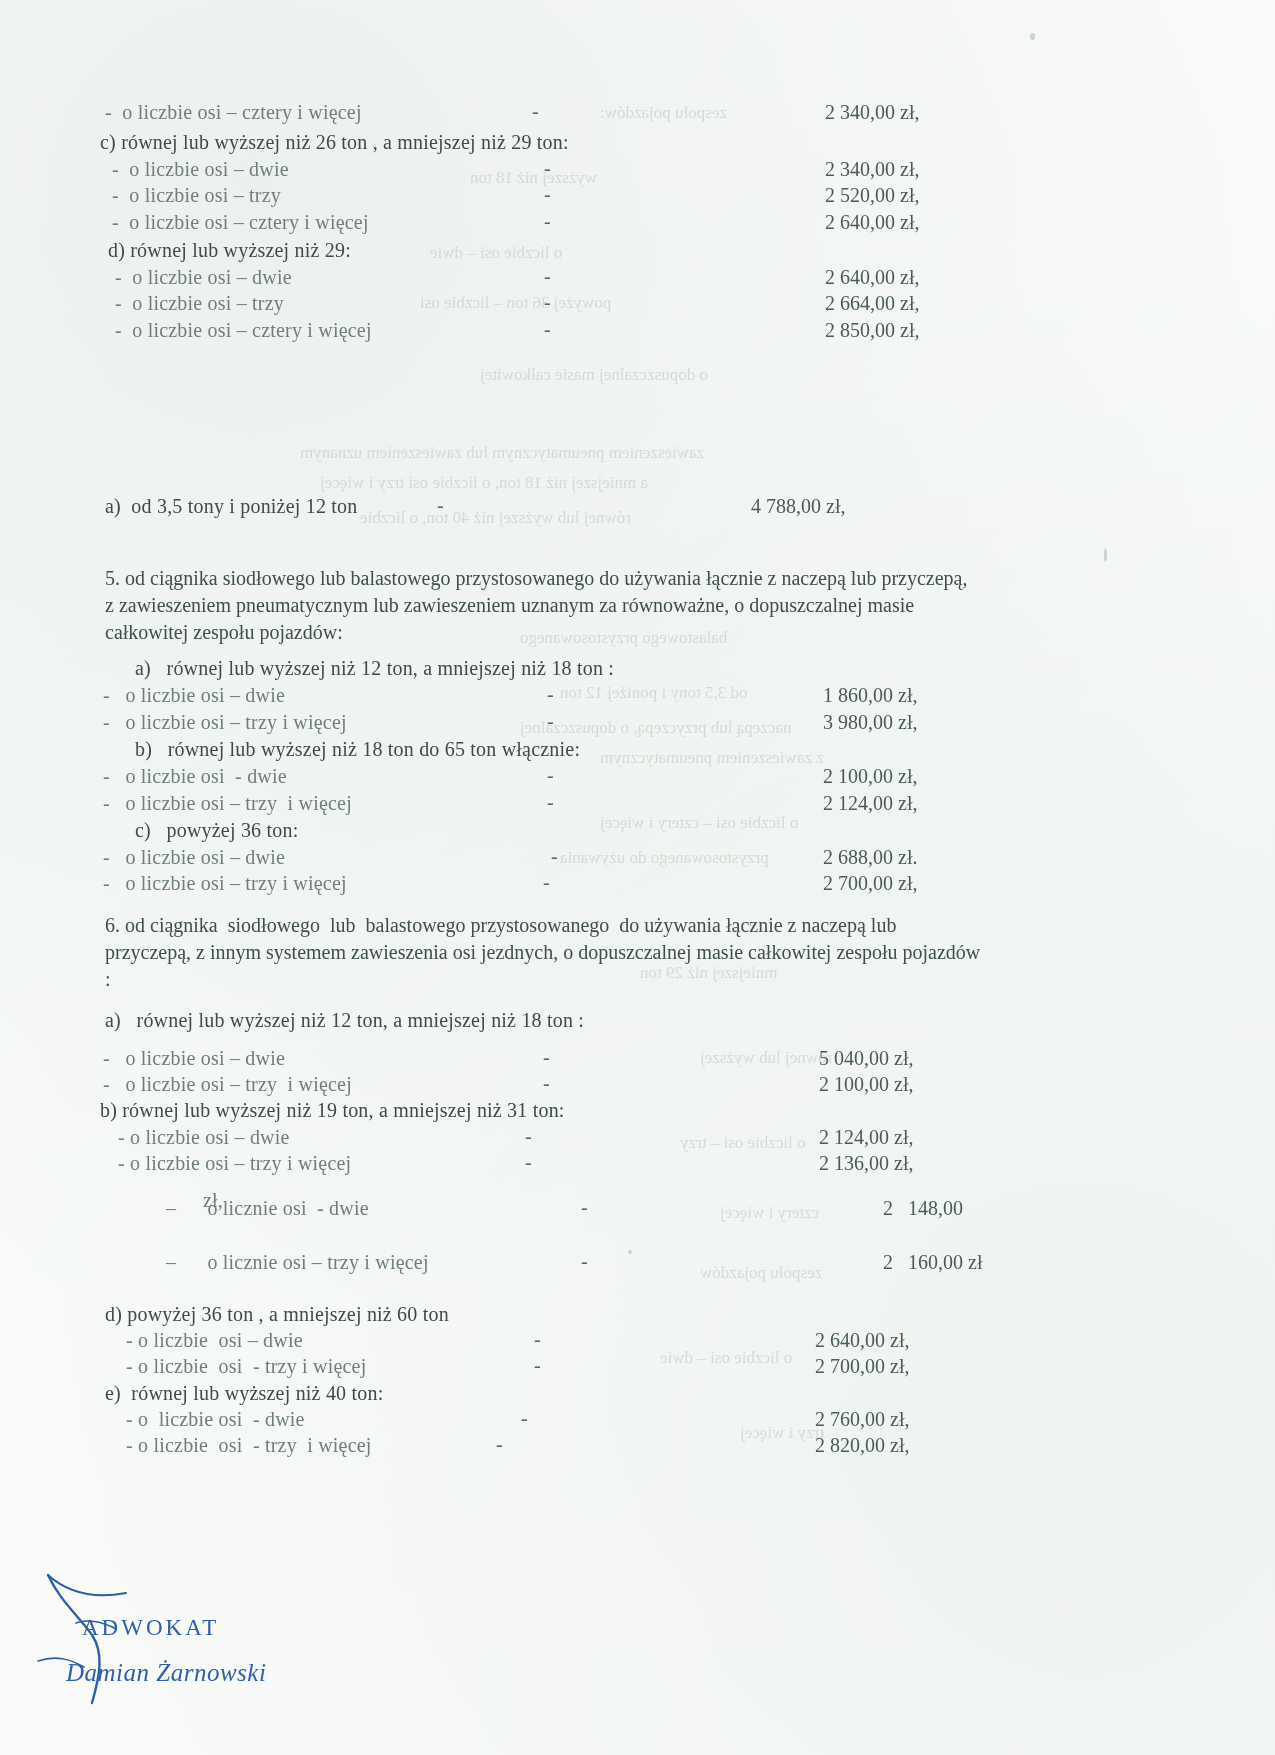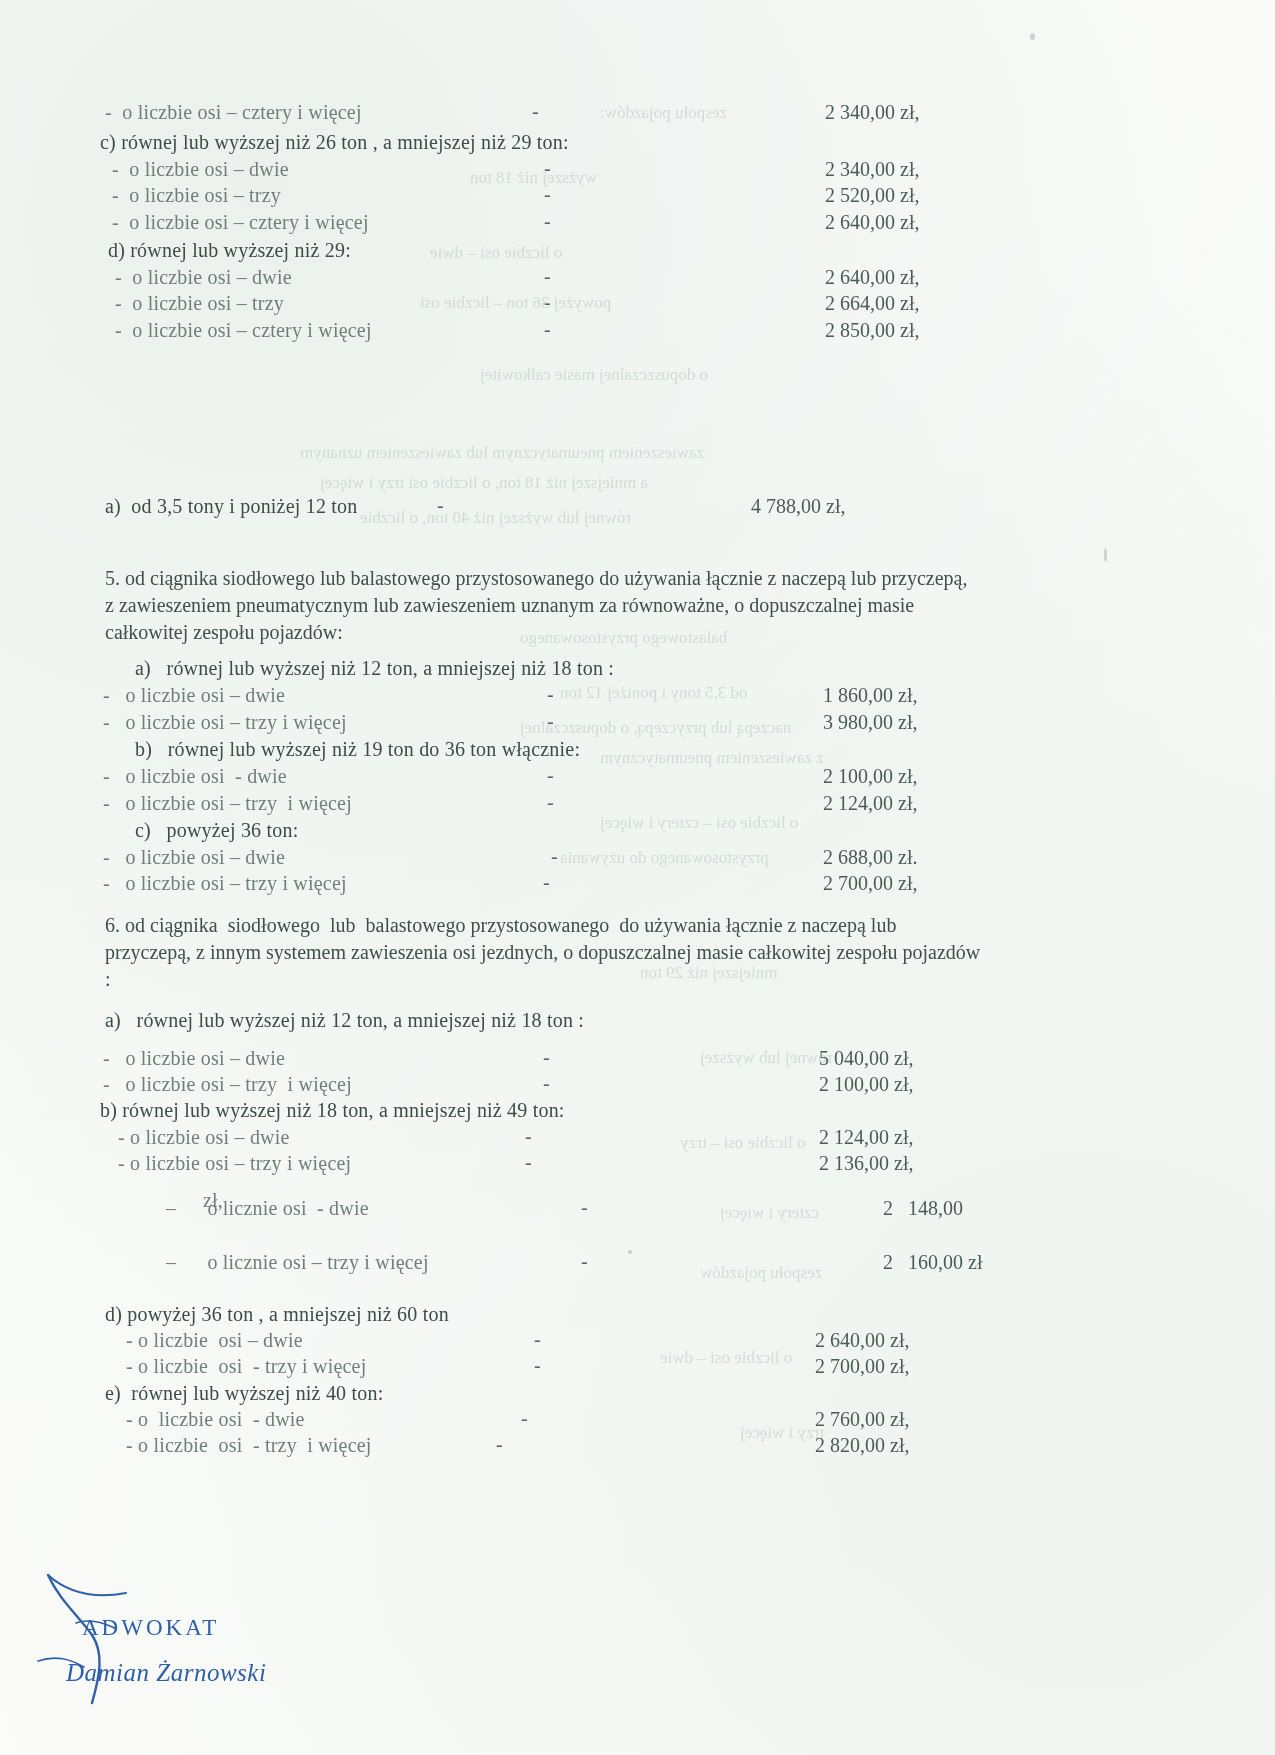--- a/index.html
+++ b/index.html
@@ -184,21 +184,21 @@
     <div class="line dark" style="left:135px;top:656px">a)   równej lub wyższej niż 12 ton, a mniejszej niż 18 ton :</div>
 
     <div class="line faint" style="left:103px;top:683px">-   o liczbie osi – dwie</div>
     <div class="dash" style="left:547px;top:683px">-</div>
     <div class="amount" style="left:823px;top:683px">1 860,00 zł,</div>
 
     <div class="line faint" style="left:103px;top:710px">-   o liczbie osi – trzy i więcej</div>
     <div class="dash" style="left:547px;top:710px">-</div>
     <div class="amount" style="left:823px;top:710px">3 980,00 zł,</div>
 
-    <div class="line dark" style="left:135px;top:737px">b)   równej lub wyższej niż 19 ton do 36 ton włącznie:</div>
+    <div class="line dark" style="left:135px;top:737px">b)   równej lub wyższej niż 18 ton do 65 ton włącznie:</div>
 
     <div class="line faint" style="left:103px;top:764px">-   o liczbie osi  - dwie</div>
     <div class="dash" style="left:547px;top:764px">-</div>
     <div class="amount" style="left:823px;top:764px">2 100,00 zł,</div>
 
     <div class="line faint" style="left:103px;top:791px">-   o liczbie osi – trzy  i więcej</div>
     <div class="dash" style="left:547px;top:791px">-</div>
     <div class="amount" style="left:823px;top:791px">2 124,00 zł,</div>
 
     <div class="line dark" style="left:135px;top:818px">c)   powyżej 36 ton:</div>
@@ -218,21 +218,21 @@
     <div class="line dark" style="left:105px;top:1008px">a)   równej lub wyższej niż 12 ton, a mniejszej niż 18 ton :</div>
 
     <div class="line faint" style="left:103px;top:1046px">-   o liczbie osi – dwie</div>
     <div class="dash" style="left:543px;top:1046px">-</div>
     <div class="amount" style="left:819px;top:1046px">5 040,00 zł,</div>
 
     <div class="line faint" style="left:103px;top:1072px">-   o liczbie osi – trzy  i więcej</div>
     <div class="dash" style="left:543px;top:1072px">-</div>
     <div class="amount" style="left:819px;top:1072px">2 100,00 zł,</div>
 
-    <div class="line dark" style="left:100px;top:1098px">b) równej lub wyższej niż 18 ton, a mniejszej niż 49 ton:</div>
+    <div class="line dark" style="left:100px;top:1098px">b) równej lub wyższej niż 19 ton, a mniejszej niż 31 ton:</div>
 
     <div class="line faint" style="left:118px;top:1125px">- o liczbie osi – dwie</div>
     <div class="dash" style="left:525px;top:1125px">-</div>
     <div class="amount" style="left:819px;top:1125px">2 124,00 zł,</div>
 
     <div class="line faint" style="left:118px;top:1151px">- o liczbie osi – trzy i więcej</div>
     <div class="dash" style="left:525px;top:1151px">-</div>
     <div class="amount" style="left:819px;top:1151px">2 136,00 zł,</div>
 
 

